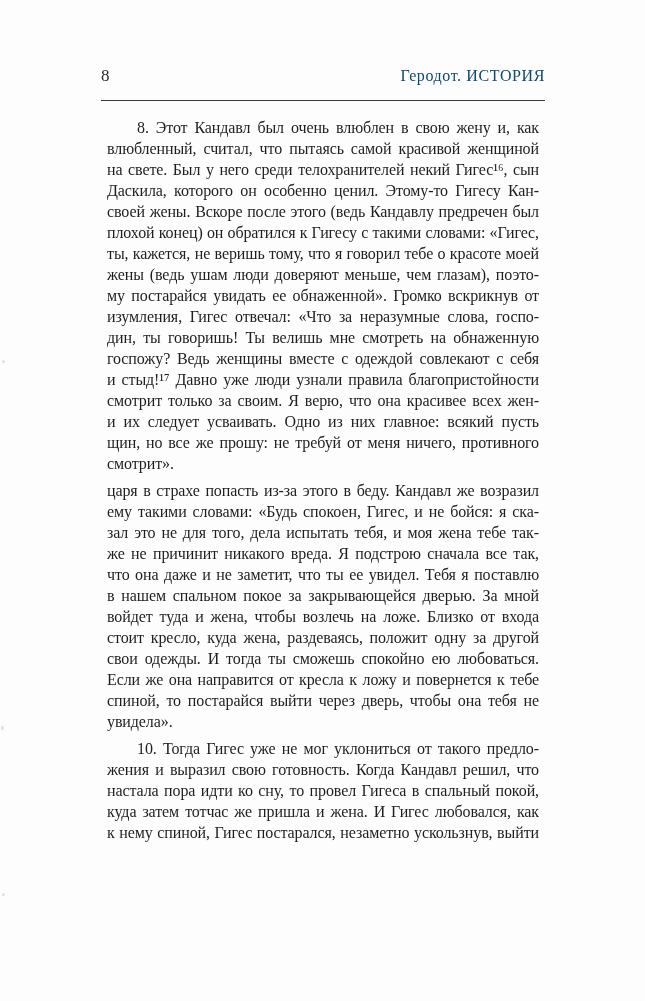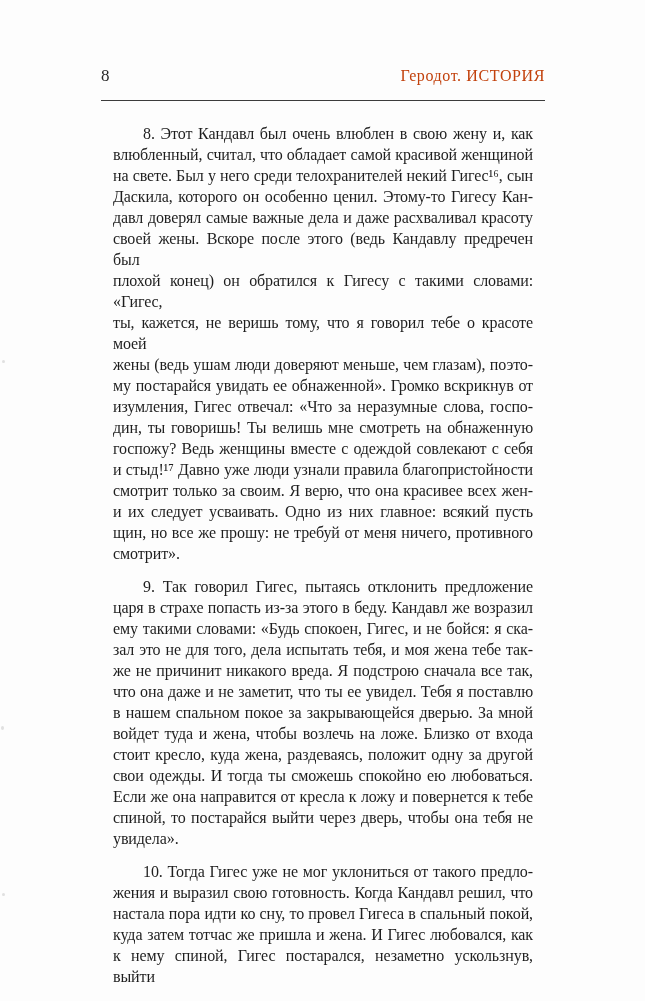--- a/index.html
+++ b/index.html
@@ -26,37 +26,37 @@
     justify-content: space-between;
     align-items: baseline;
   }
   .page-number {
     font-size: 17px;
     color: #2a2a2a;
   }
   .running-title {
     font-size: 16px;
     letter-spacing: 0.6px;
-    color: #c2410c;
+    color: #0c4a6e;
   }
   .header-rule {
     position: absolute;
     top: 100px;
     left: 101px;
     width: 444px;
     height: 1px;
     background: #3c3c3c;
   }
   .body-text {
     position: absolute;
     top: 111px;
     left: 101px;
     width: 444px;
   }
-  .paragraph { margin: 12px; }
+  .paragraph { margin: 6px; }
   .line {
     font-size: 16px;
     line-height: 21px;
     letter-spacing: -0.1px;
     text-align: justify;
     text-align-last: justify;
     white-space: normal;
   }
   .line.first { text-indent: 30px; }
   .line.last  { text-align-last: left; }
@@ -75,40 +75,38 @@
   <div class="page-header">
     <span class="page-number">8</span>
     <span class="running-title">Геродот. ИСТОРИЯ</span>
   </div>
 
   <div class="header-rule"></div>
 
   <div class="body-text" id="body-text">
       <div class="paragraph">
         <div class="line first">8. Этот Кандавл был очень влюблен в свою жену и, как</div>
-        <div class="line">влюбленный, считал, что обладает самой красивой женщиной</div>
+        <div class="line">влюбленный, считал, что пытаясь самой красивой женщиной</div>
         <div class="line">на свете. Был у него среди телохранителей некий Гигес¹⁶, сын</div>
         <div class="line">Даскила, которого он особенно ценил. Этому-то Гигесу Кан-</div>
-        <div class="line">давл доверял самые важные дела и даже расхваливал красоту</div>
         <div class="line">своей жены. Вскоре после этого (ведь Кандавлу предречен был</div>
         <div class="line">плохой конец) он обратился к Гигесу с такими словами: «Гигес,</div>
         <div class="line">ты, кажется, не веришь тому, что я говорил тебе о красоте моей</div>
         <div class="line">жены (ведь ушам люди доверяют меньше, чем глазам), поэто-</div>
         <div class="line">му постарайся увидать ее обнаженной». Громко вскрикнув от</div>
         <div class="line">изумления, Гигес отвечал: «Что за неразумные слова, госпо-</div>
         <div class="line">дин, ты говоришь! Ты велишь мне смотреть на обнаженную</div>
         <div class="line">госпожу? Ведь женщины вместе с одеждой совлекают с себя</div>
         <div class="line">и стыд!¹⁷ Давно уже люди узнали правила благопристойности</div>
         <div class="line">смотрит только за своим. Я верю, что она красивее всех жен-</div>
         <div class="line">и их следует усваивать. Одно из них главное: всякий пусть</div>
         <div class="line">щин, но все же прошу: не требуй от меня ничего, противного</div>
         <div class="line last">смотрит».</div>
       </div>
       <div class="paragraph">
-        <div class="line first">9. Так говорил Гигес, пытаясь отклонить предложение</div>
         <div class="line">царя в страхе попасть из-за этого в беду. Кандавл же возразил</div>
         <div class="line">ему такими словами: «Будь спокоен, Гигес, и не бойся: я ска-</div>
         <div class="line">зал это не для того, дела испытать тебя, и моя жена тебе так-</div>
         <div class="line">же не причинит никакого вреда. Я подстрою сначала все так,</div>
         <div class="line">что она даже и не заметит, что ты ее увидел. Тебя я поставлю</div>
         <div class="line">в нашем спальном покое за закрывающейся дверью. За мной</div>
         <div class="line">войдет туда и жена, чтобы возлечь на ложе. Близко от входа</div>
         <div class="line">стоит кресло, куда жена, раздеваясь, положит одну за другой</div>
         <div class="line">свои одежды. И тогда ты сможешь спокойно ею любоваться.</div>
         <div class="line">Если же она направится от кресла к ложу и повернется к тебе</div>

